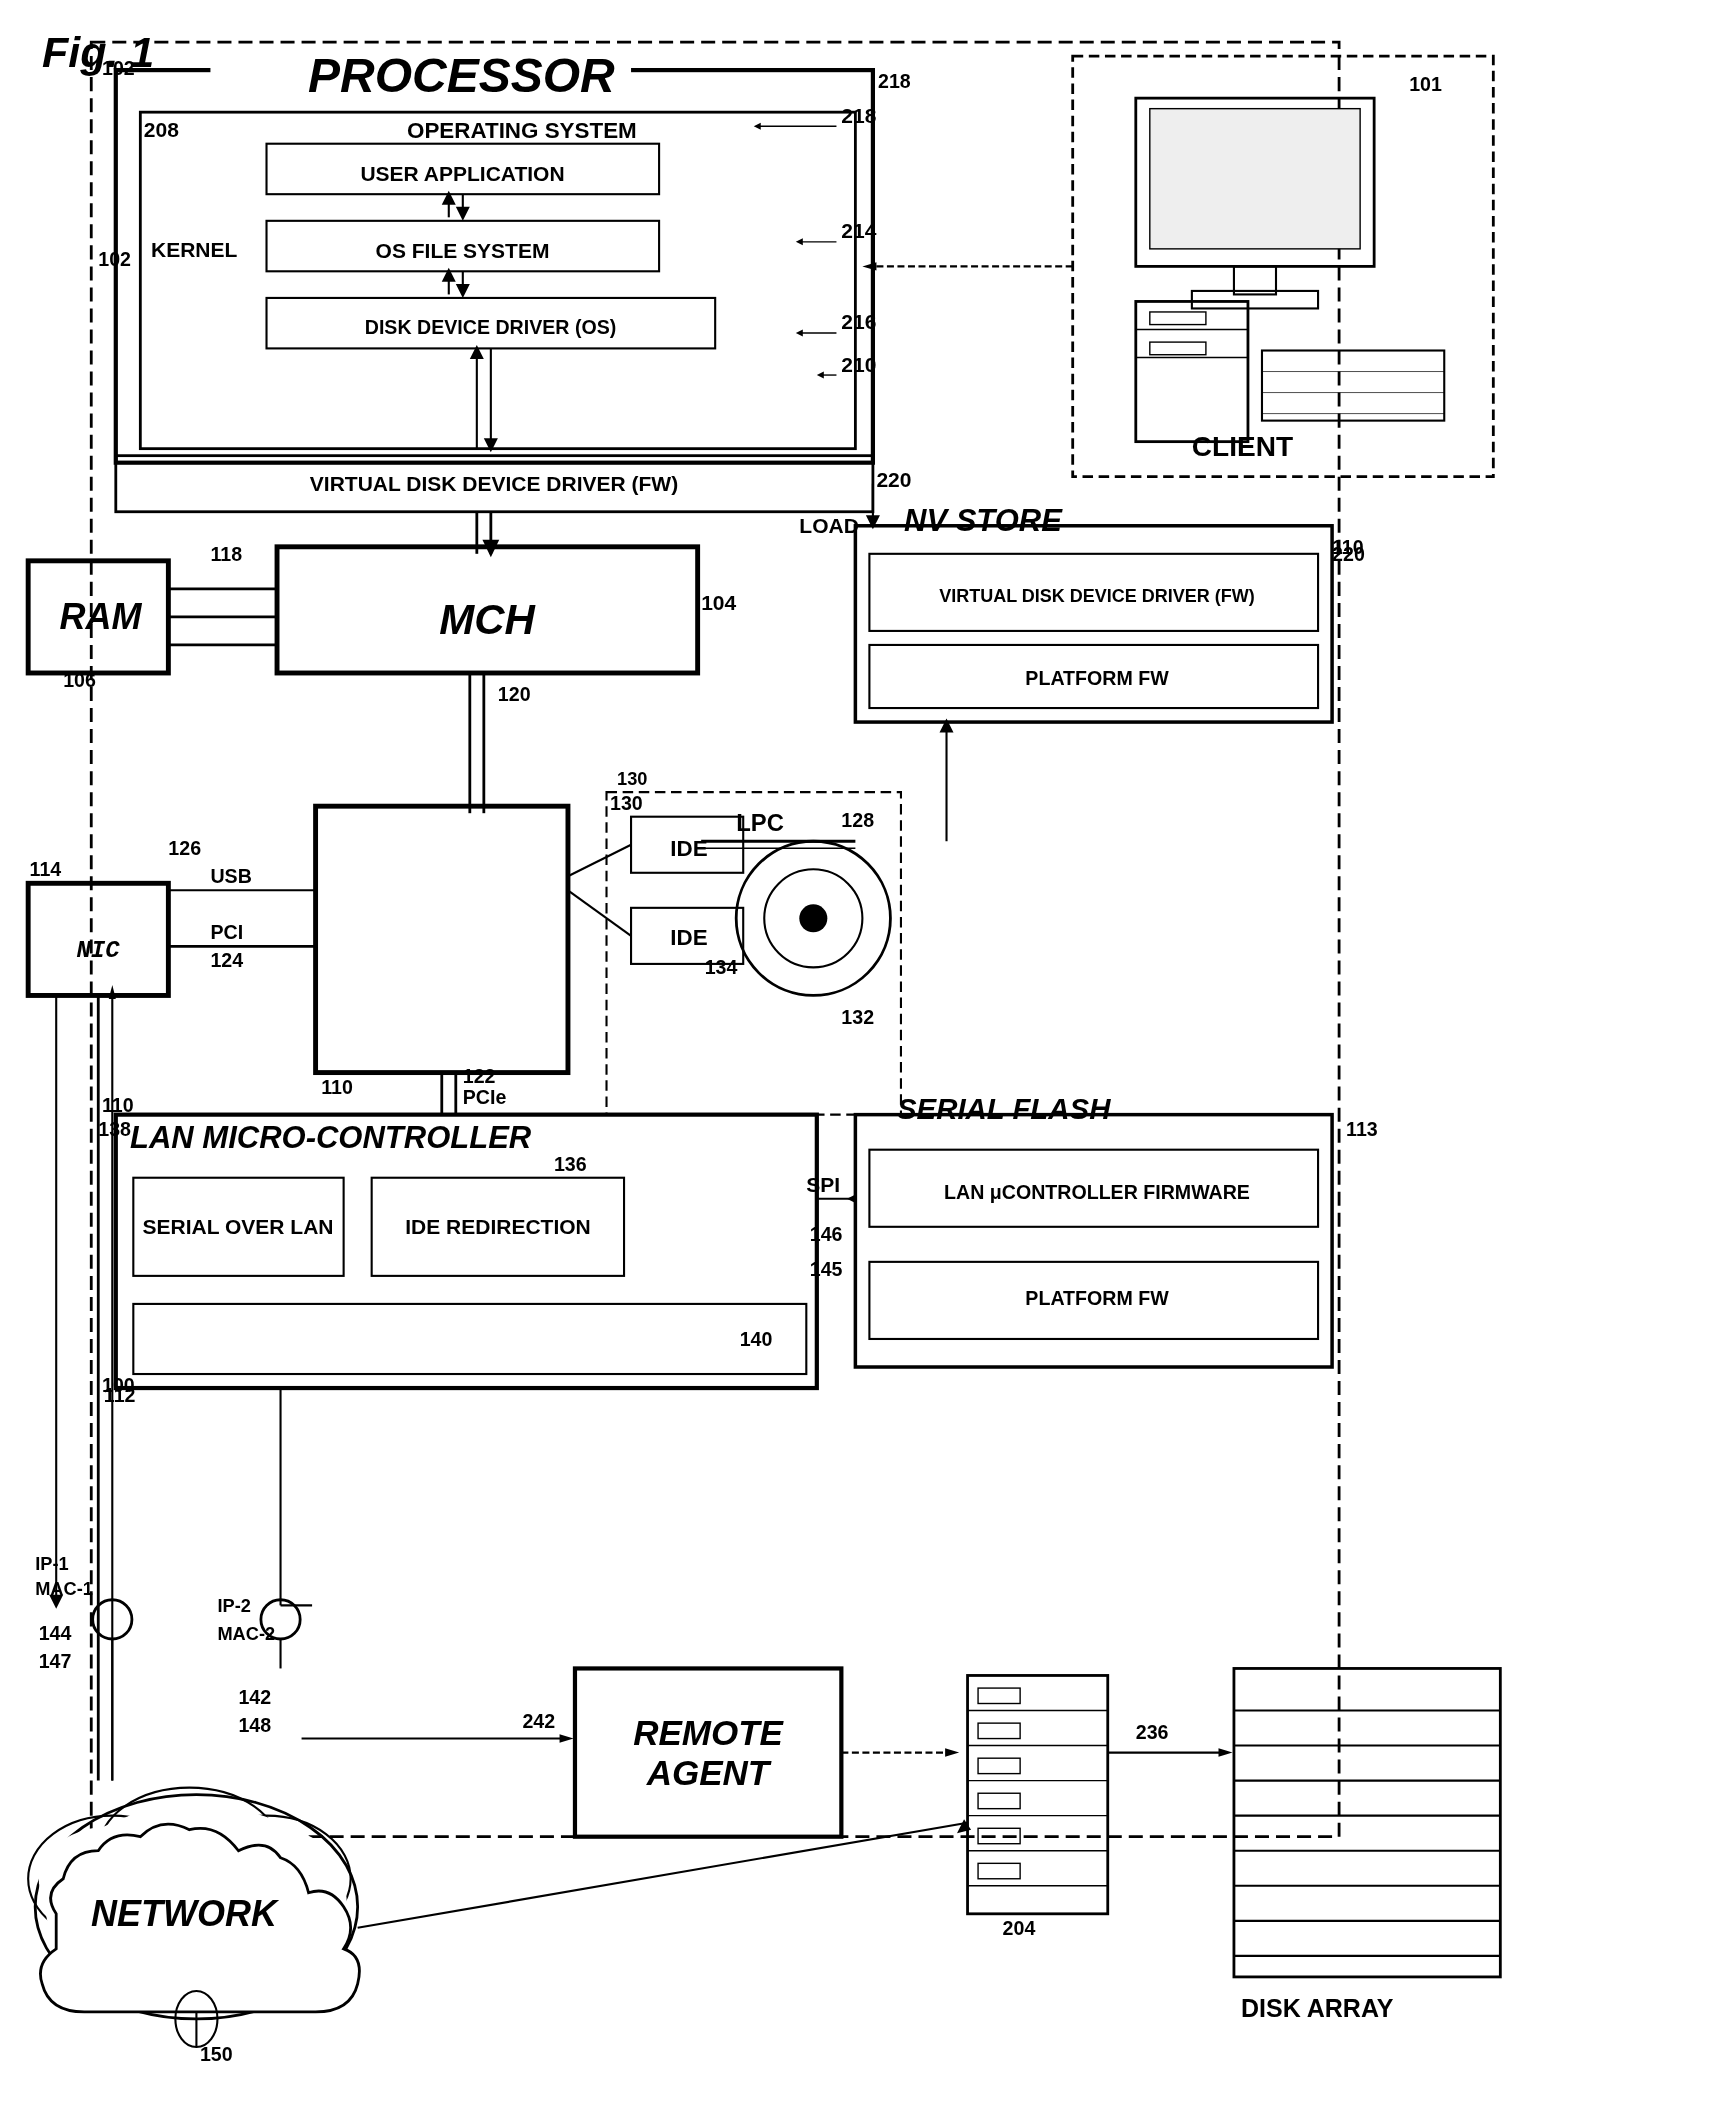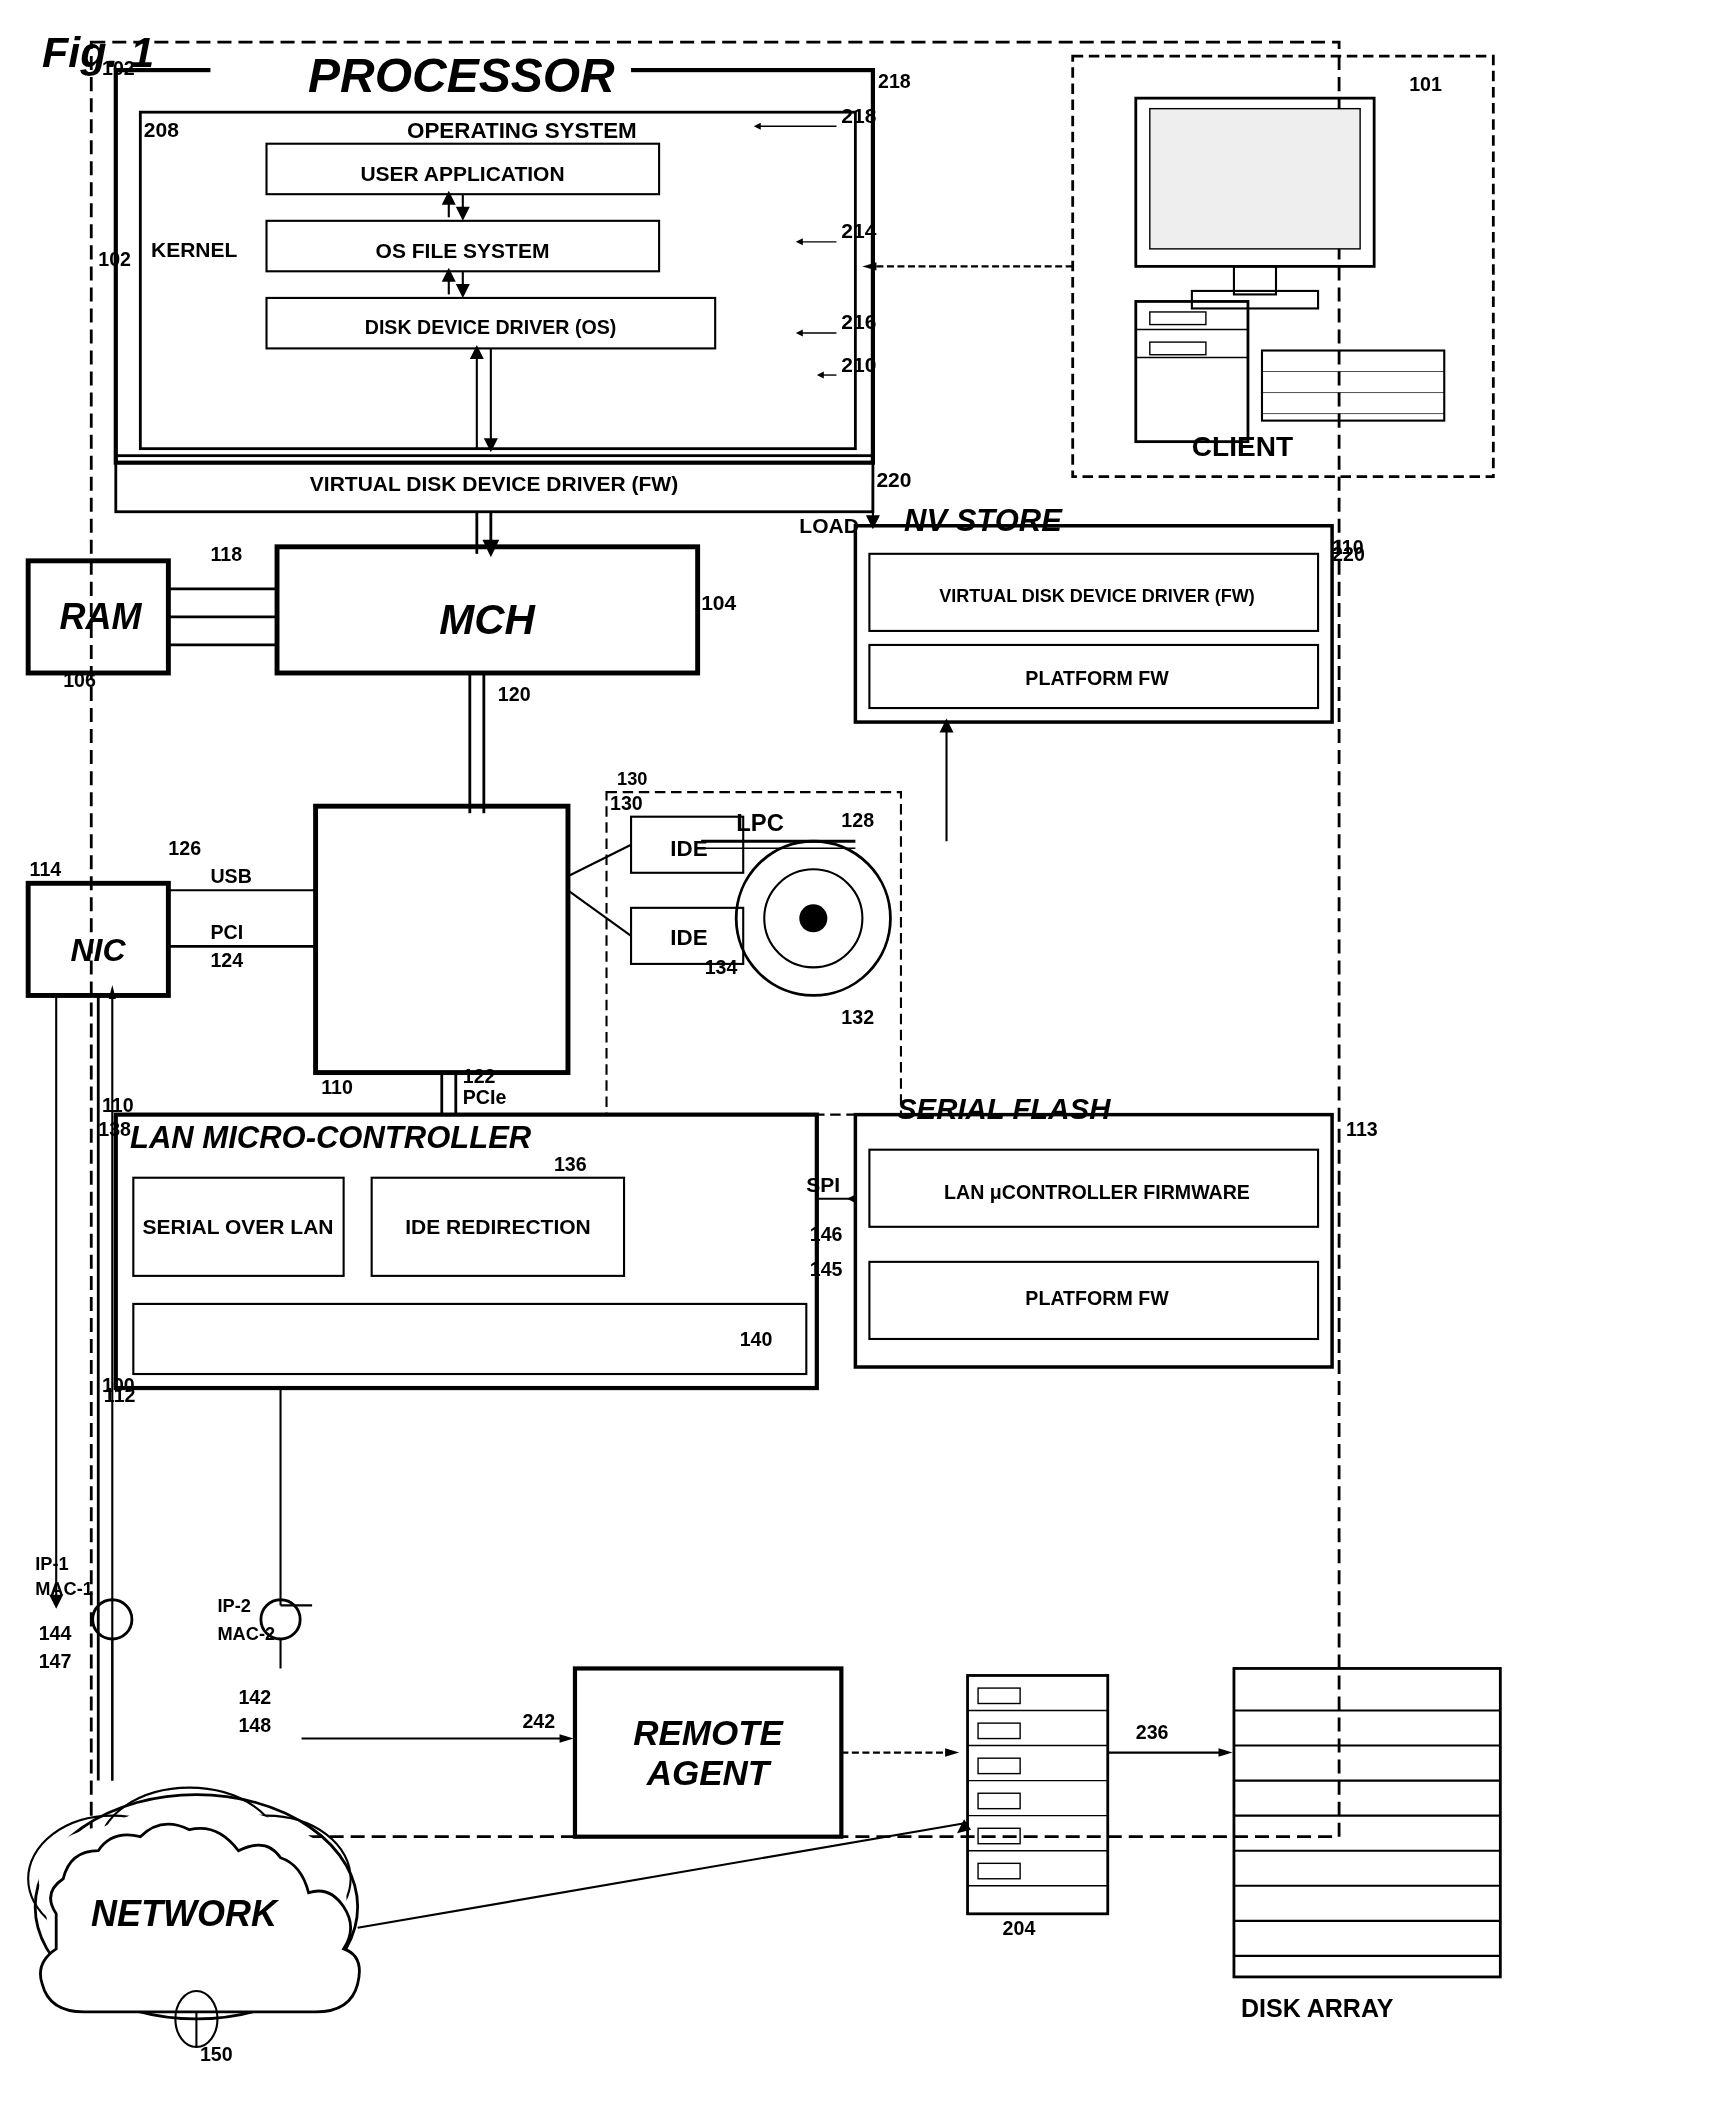--- a/index.html
+++ b/index.html
@@ -369,21 +369,21 @@
   <div style="position:absolute; top:582px; left:39px; width:123px; height:70px; display:flex; align-items:center; justify-content:center; font-size:36px; font-weight:bold; font-style:italic; font-family:Arial;">RAM</div>
 
   <div style="position:absolute; top:571px; left:287px; width:400px; height:98px; display:flex; align-items:center; justify-content:center; font-size:42px; font-weight:bold; font-style:italic; font-family:Arial;">MCH</div>
 
   <div style="position:absolute; top:503px; left:904px; font-size:31px; font-weight:bold; font-style:italic; font-family:Arial;">NV STORE</div>
 
   <div style="position:absolute; top:561px; left:876px; width:442px; height:70px; display:flex; align-items:center; justify-content:center; text-align:center; font-size:18px; font-weight:bold; font-family:Arial;">VIRTUAL DISK DEVICE DRIVER (FW)</div>
 
   <div style="position:absolute; top:651px; left:876px; width:442px; height:55px; display:flex; align-items:center; justify-content:center; font-size:19.6px; font-weight:bold; font-family:Arial;">PLATFORM FW</div>
 
-  <div style="position:absolute; top:908px; left:35px; width:126px; height:84px; display:flex; align-items:center; justify-content:center; font-size:32px; font-weight:bold; font-style:italic; font-family:Liberation Sans, sans-serif;">NIC</div>
+  <div style="position:absolute; top:908px; left:35px; width:126px; height:84px; display:flex; align-items:center; justify-content:center; font-size:24px; font-weight:bold; font-style:italic; font-family:Liberation Mono, monospace;">NIC</div>
 
 
   <div style="position:absolute; top:826px; left:637px; width:104px; height:45px; display:flex; align-items:center; justify-content:center; font-size:22.4px; font-weight:bold; font-family:Arial;">IDE</div>
 
   <div style="position:absolute; top:915px; left:637px; width:104px; height:45px; display:flex; align-items:center; justify-content:center; font-size:22.4px; font-weight:bold; font-family:Arial;">IDE</div>
 
   <div style="position:absolute; top:1120px; left:130px; font-size:31px; font-weight:bold; font-style:italic; font-family:Arial;">LAN MICRO-CONTROLLER</div>
 
   <div style="position:absolute; top:1185px; left:140px; width:196px; height:84px; display:flex; align-items:center; justify-content:center; text-align:center; font-size:21px; font-weight:bold; font-family:Arial;">SERIAL OVER LAN</div>
 

